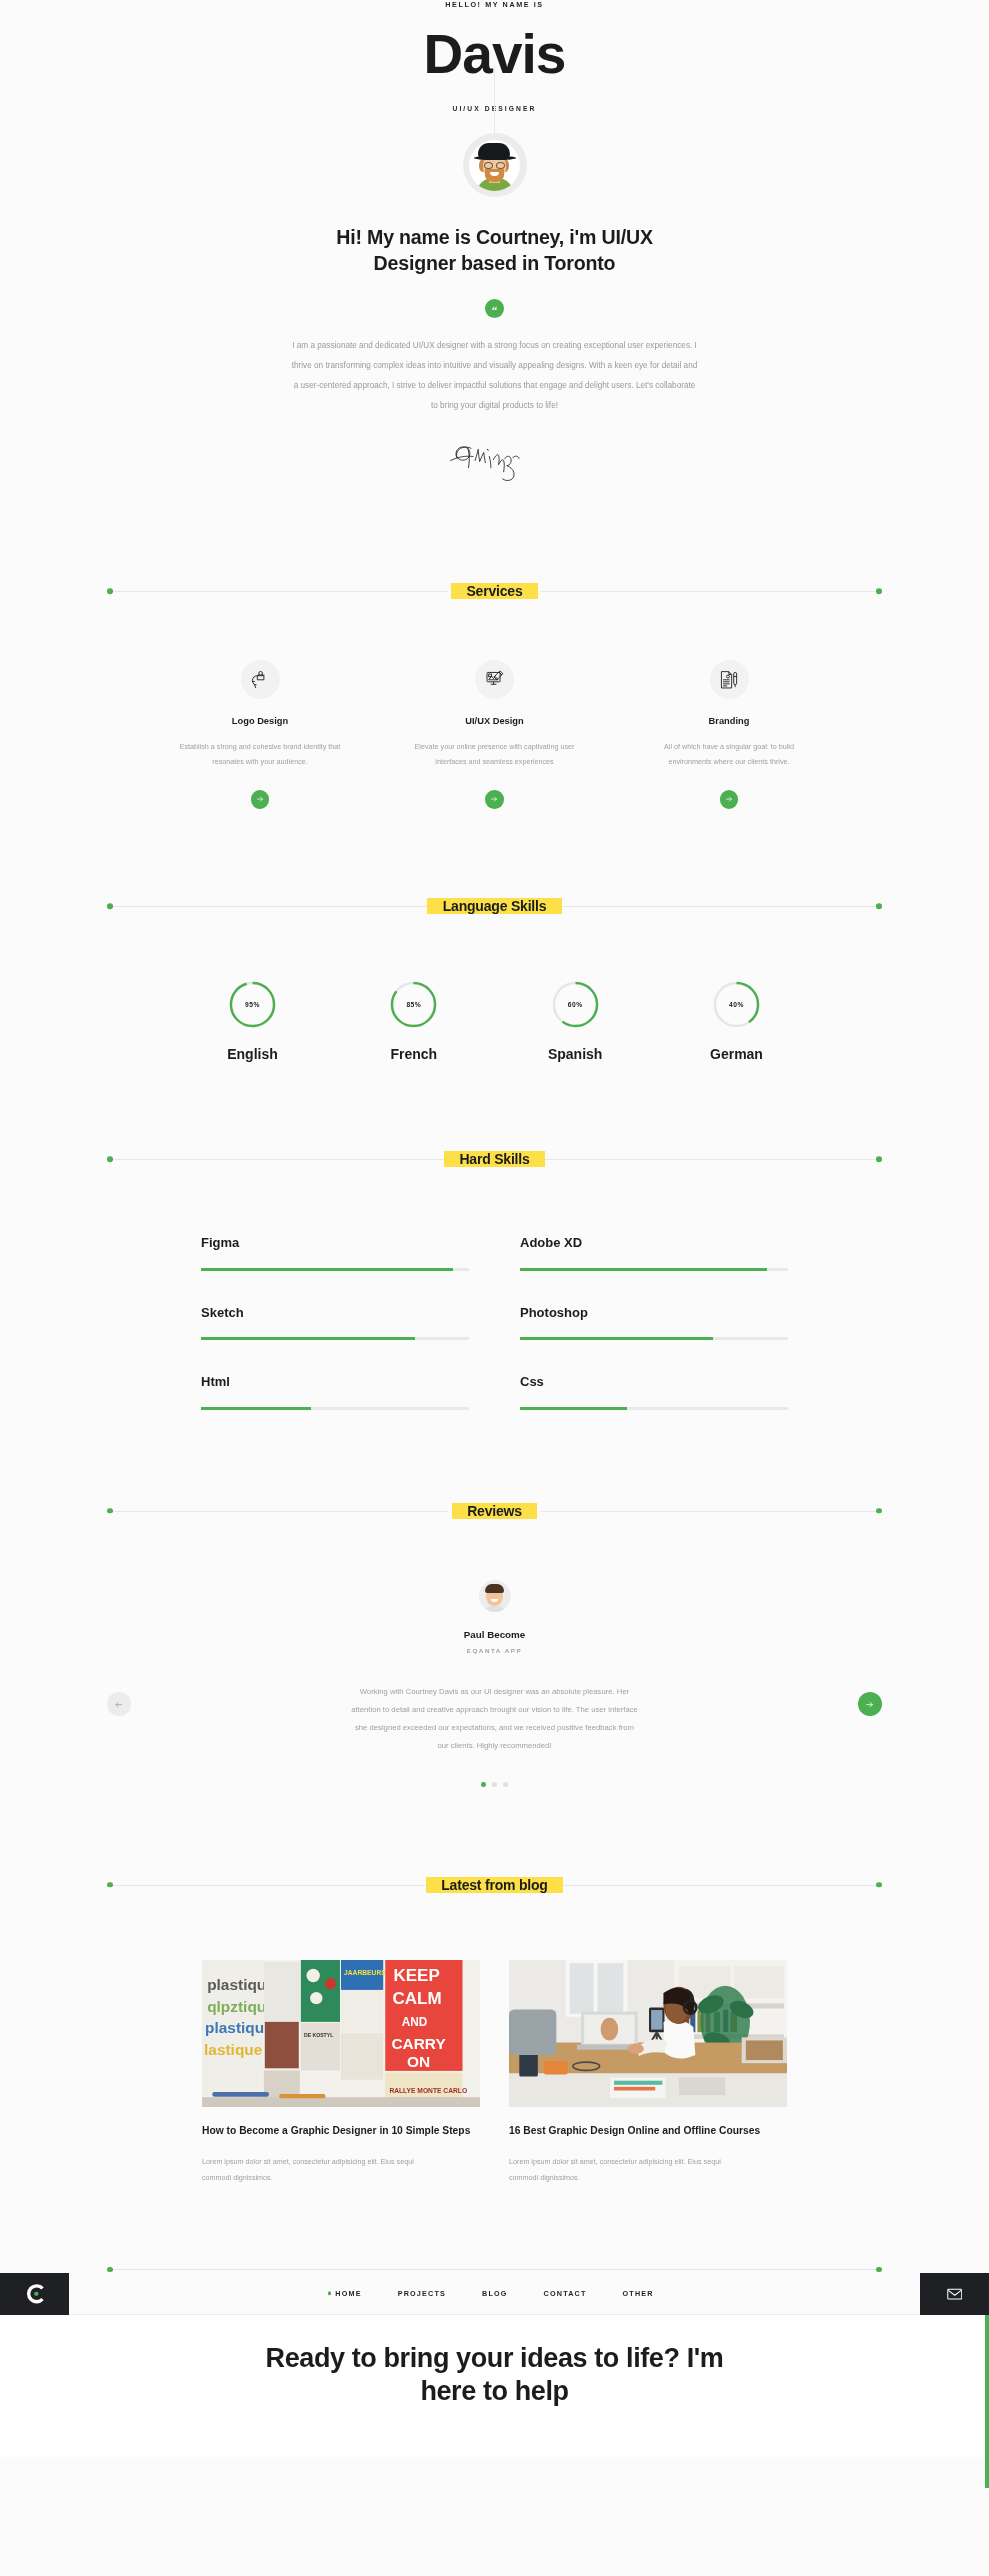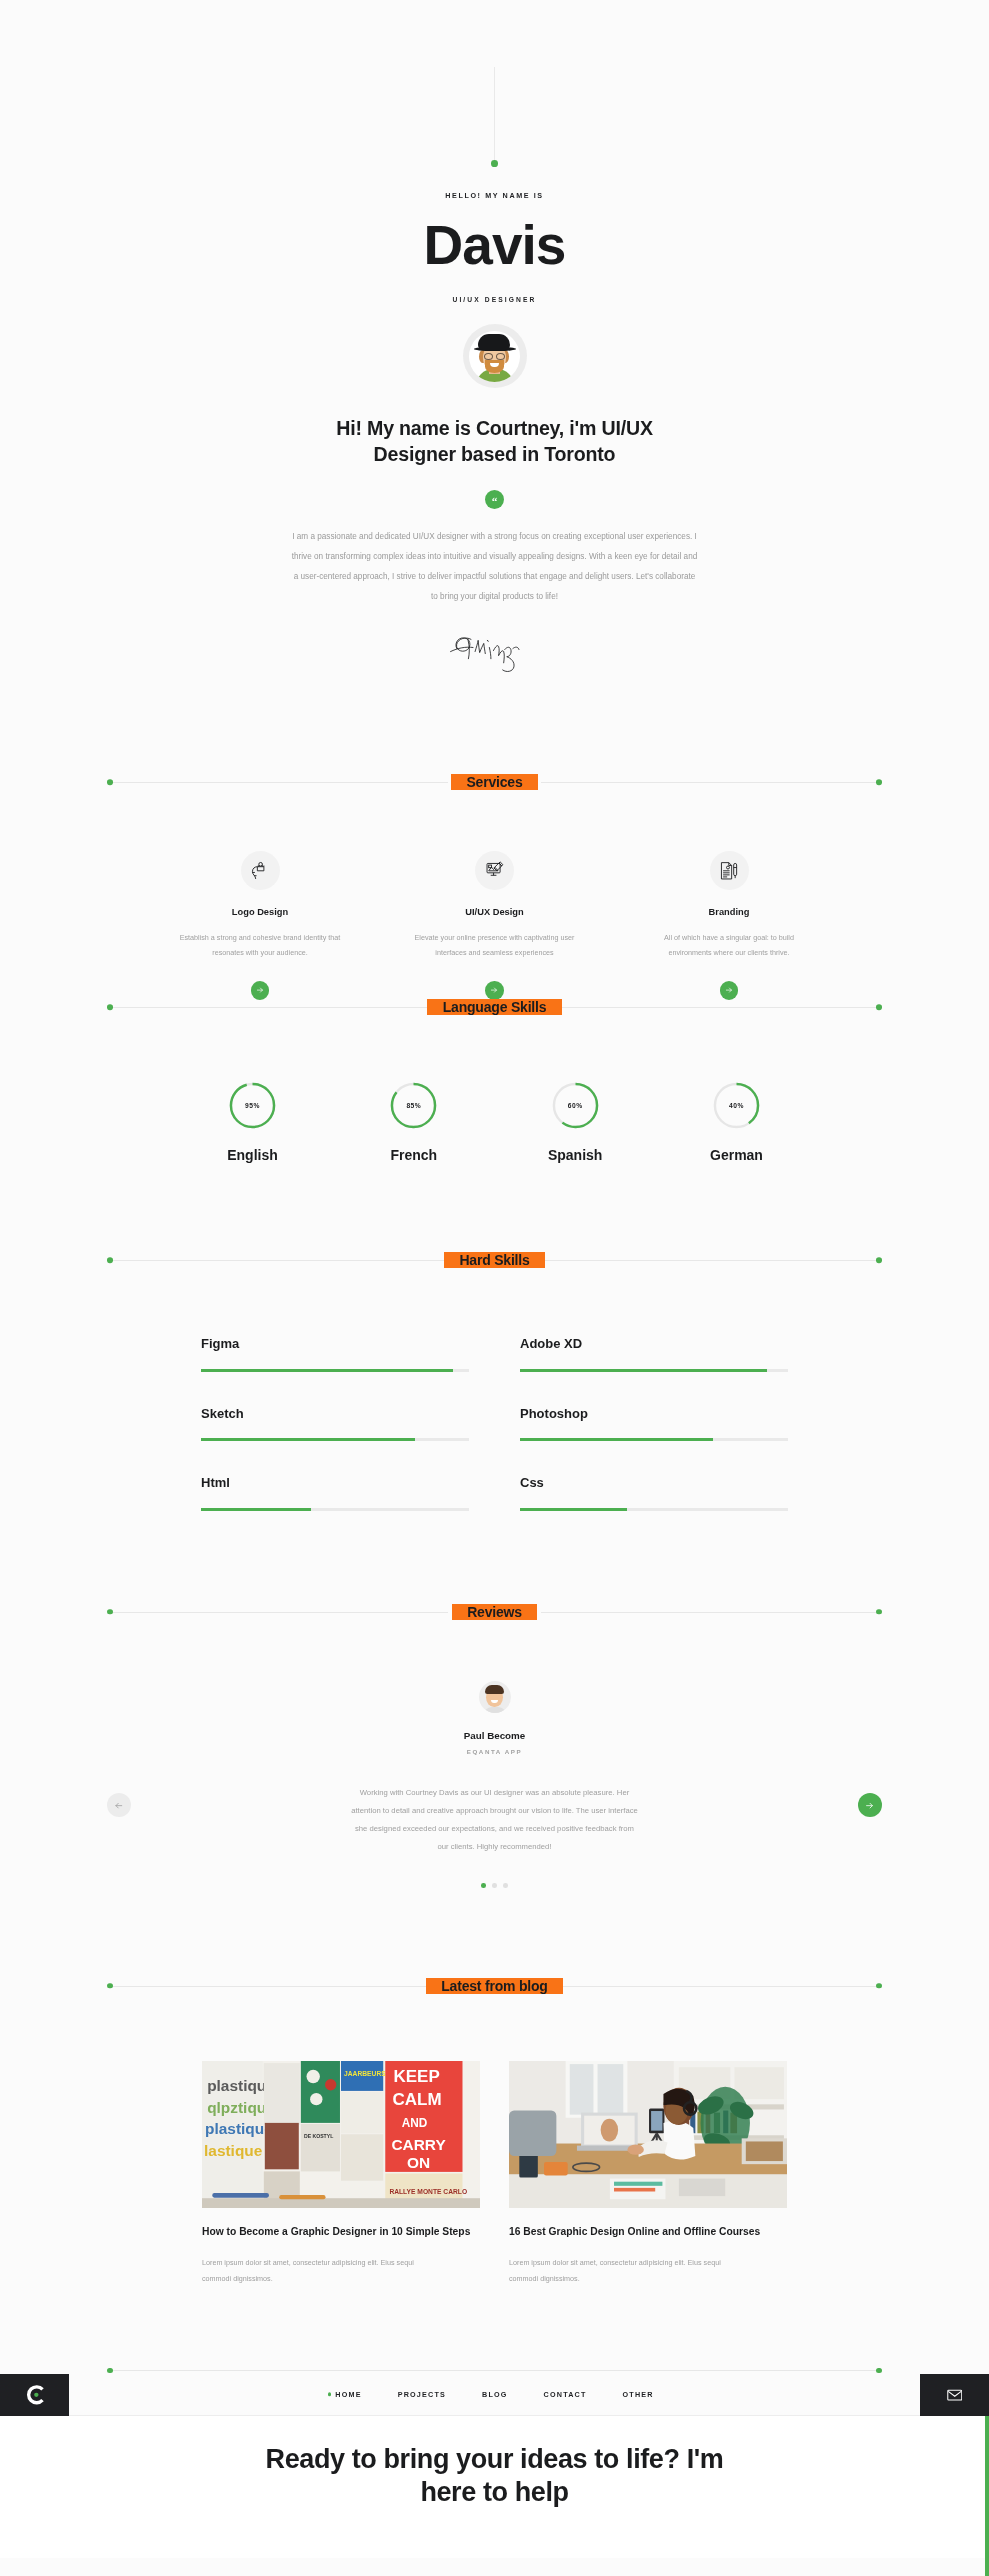--- a/index.html
+++ b/index.html
@@ -10,21 +10,21 @@
     color: #1f2023;
     -webkit-font-smoothing: antialiased;
   }
   .page { position: relative; width: 989px; min-height: 3483px; background: #fbfbfb; overflow: hidden; }
 
   
   .scroll-line { position: absolute; left: 494px; top: 67px; width: 1px; height: 95px; background: #e9e9e9; }
   .scroll-dot { position: absolute; left: 491px; top: 160px; width: 6.7px; height: 6.7px; border-radius: 50%; background: #4caf50; }
 
   
-  .hero { padding-top: 191px; text-align: center; }
+  .hero { text-align: center; }
   .eyebrow {
     font-size: 7.2px; font-weight: 700; letter-spacing: 1.6px;
     color: #1f2023; text-transform: uppercase;
   }
   .hero-name {
     margin-top: 18.5px;
     font-size: 55px; line-height: 0.97; font-weight: 700; letter-spacing: -1px;
     color: #1b1c1e;
   }
   .hero-name .ln { display: block; }
@@ -73,41 +73,41 @@
   .signature { margin: 17.5px auto 0; width: 98px; height: 47px; display: block; }
 
   
   .sec-head { position: relative; width: 775px; margin: 0 auto; height: 15.5px; display: flex; align-items: center; justify-content: center; }
   .sec-head .rail { position: absolute; top: 50%; height: 0.5px; background: #e7e7e7; }
   .sec-head .rail.l { left: 5.2px; right: 56%; }
   .sec-head .rail.r { right: 5.2px; left: 56%; }
   .sec-head .dot { position: absolute; top: 50%; transform: translateY(-50%); width: 5.7px; height: 5.7px; border-radius: 50%; background: #4caf50; }
   .sec-head .dot.l { left: 0; }
   .sec-head .dot.r { right: 0; }
-  .sec-title { position: relative; z-index: 2; background: #f97316; padding: 0 15.5px; font-size: 14px; font-weight: 700; color: #1b1c1e; letter-spacing: -0.2px; }
+  .sec-title { position: relative; z-index: 2; background: #fde047; padding: 0 15.5px; font-size: 14px; font-weight: 700; color: #1b1c1e; letter-spacing: -0.2px; }
 
   
   .services { margin-top: 103px; }
   .svc-grid { width: 670px; margin: 61px auto 0; display: flex; justify-content: space-between; }
   .svc-card { width: 201px; text-align: center; }
   .svc-icon {
     width: 39px; height: 39px; margin: 0 auto; border-radius: 50%; background: #f2f2f2;
     display: flex; align-items: center; justify-content: center;
   }
   .svc-icon svg { width: 19.6px; height: 19.6px; }
   .svc-name { margin-top: 16.5px; font-size: 9.3px; font-weight: 700; color: #1b1c1e; }
   .svc-desc { margin: 14.4px auto 0; width: 170px; font-size: 7.2px; line-height: 2.05; color: #a0a0a0; }
   .arrow-btn {
     margin: 20.6px auto 0; width: 18.5px; height: 18.5px; border-radius: 50%; background: #4caf50;
     display: flex; align-items: center; justify-content: center; cursor: pointer;
   }
   .arrow-btn svg { width: 8.2px; height: 8.2px; }
 
   
-  .langs { }
+  .langs { margin-top: 90px; }
   .lang-grid { width: 587px; margin: 66px auto 0; display: flex; justify-content: space-between; }
   .lang-item { width: 103px; text-align: center; }
   .ring-wrap { position: relative; width: 49px; height: 49px; margin: 0 auto; }
   .ring-wrap svg { width: 49px; height: 49px; transform: rotate(-90deg); }
   .ring-val {
     position: absolute; inset: 0; display: flex; align-items: center; justify-content: center;
     font-size: 6.7px; font-weight: 700; letter-spacing: 0.5px; color: #1b1c1e;
   }
   .lang-name { margin-top: 16.5px; font-size: 14px; font-weight: 700; color: #1b1c1e; }
 

